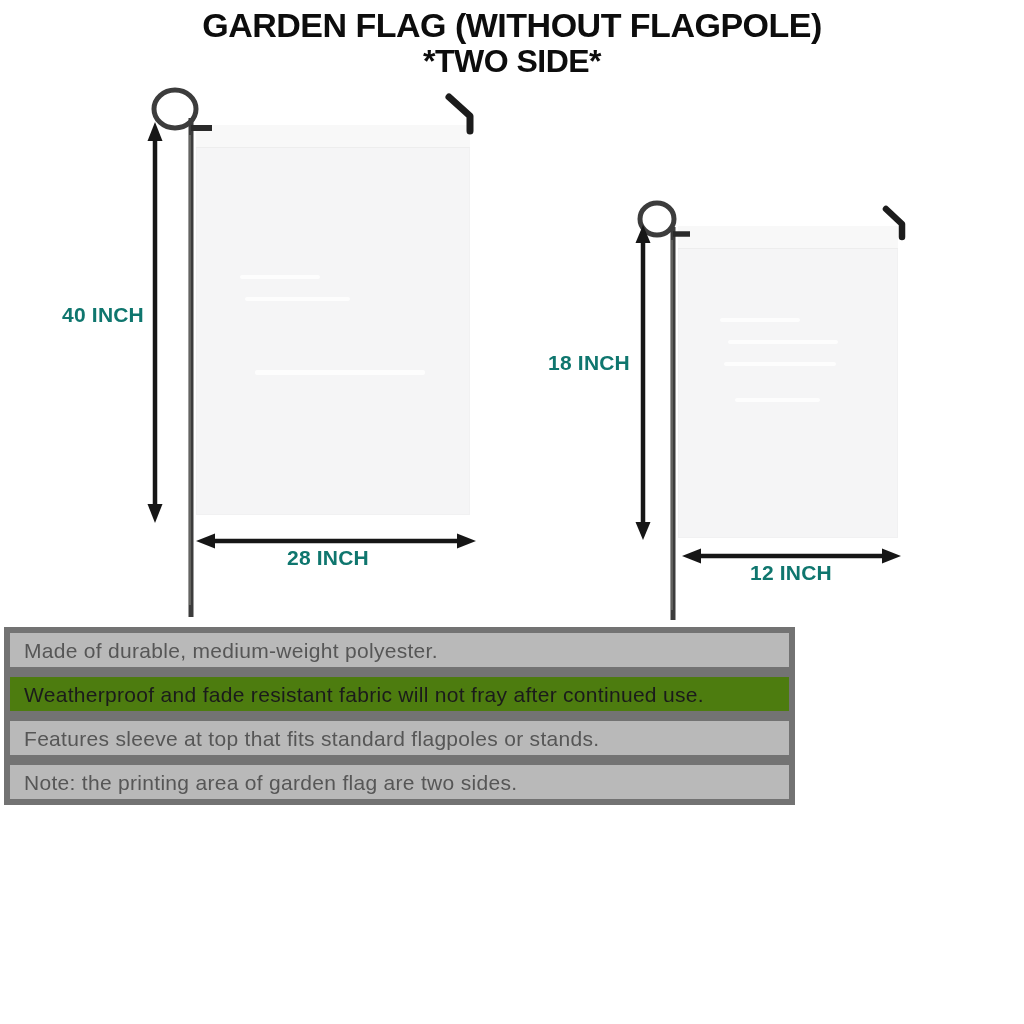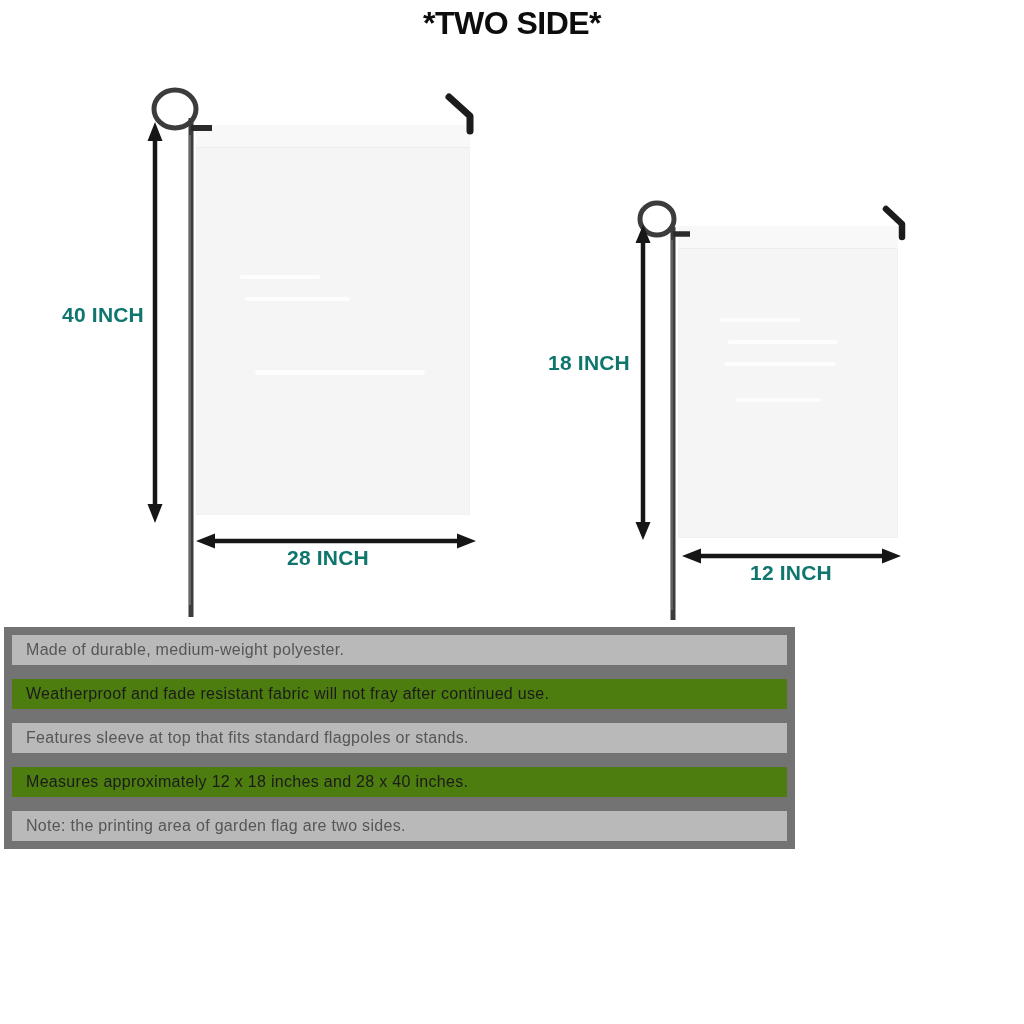--- a/index.html
+++ b/index.html
@@ -40,33 +40,34 @@
     position:absolute;color:#0f766e;font-weight:700;font-size:21px;letter-spacing:0.2px;
   }
   .lbl-40{left:40px;top:303px;width:104px;text-align:right;}
   .lbl-28{left:228px;top:546px;width:200px;text-align:center;}
   .lbl-18{left:520px;top:351px;width:110px;text-align:right;}
   .lbl-12{left:691px;top:561px;width:200px;text-align:center;}
 
   
   .specs{position:absolute;left:4px;top:627px;width:791px;}
   .spec-row{
-    box-sizing:border-box;height:46px;border:8px solid #737373;margin-top:-2px;
-    padding:5px 14px 0 14px;font-size:16px;letter-spacing:0.3px;line-height:1.25;
+    box-sizing:border-box;height:46px;border:6px solid #737373;margin-top:-2px;
+    padding:5px 14px 0 14px;font-size:21px;letter-spacing:0.3px;line-height:1.25;
   }
   .spec-row:first-child{margin-top:0;}
   .spec-row.gray{background:#b9b9b9;color:#565656;}
   .spec-row.white{background:#4d7c0f;color:#1b1b1b;}
 </style>
 </head>
 <body>
 
 <div class="stage">
 
   <div class="title">
+    <div class="line1">GARDEN FLAG (WITHOUT FLAGPOLE)</div>
     <div class="line2">*TWO SIDE*</div>
   </div>
 
   <div class="flag flag-large">
     <div class="sleeve"></div>
     <div class="ghost" style="left:44px;top:150px;width:80px;height:4px;"></div>
     <div class="ghost" style="left:49px;top:172px;width:105px;height:4px;"></div>
     <div class="ghost" style="left:59px;top:245px;width:170px;height:5px;"></div>
   </div>
 
@@ -129,21 +130,18 @@
   <div class="specs">
     <div class="spec-row gray">
       <span>Made of durable, medium-weight polyester.</span>
     </div>
     <div class="spec-row white">
       <span>Weatherproof and fade resistant fabric will not fray after continued use.</span>
     </div>
     <div class="spec-row gray">
       <span>Features sleeve at top that fits standard flagpoles or stands.</span>
     </div>
-    <div class="spec-row white">
-      <span>Measures approximately 12 x 18 inches and 28 x 40 inches.</span>
-    </div>
     <div class="spec-row gray">
       <span>Note: the printing area of garden flag are two sides.</span>
     </div>
   </div>
 
 </div>
 
 </body></html>

